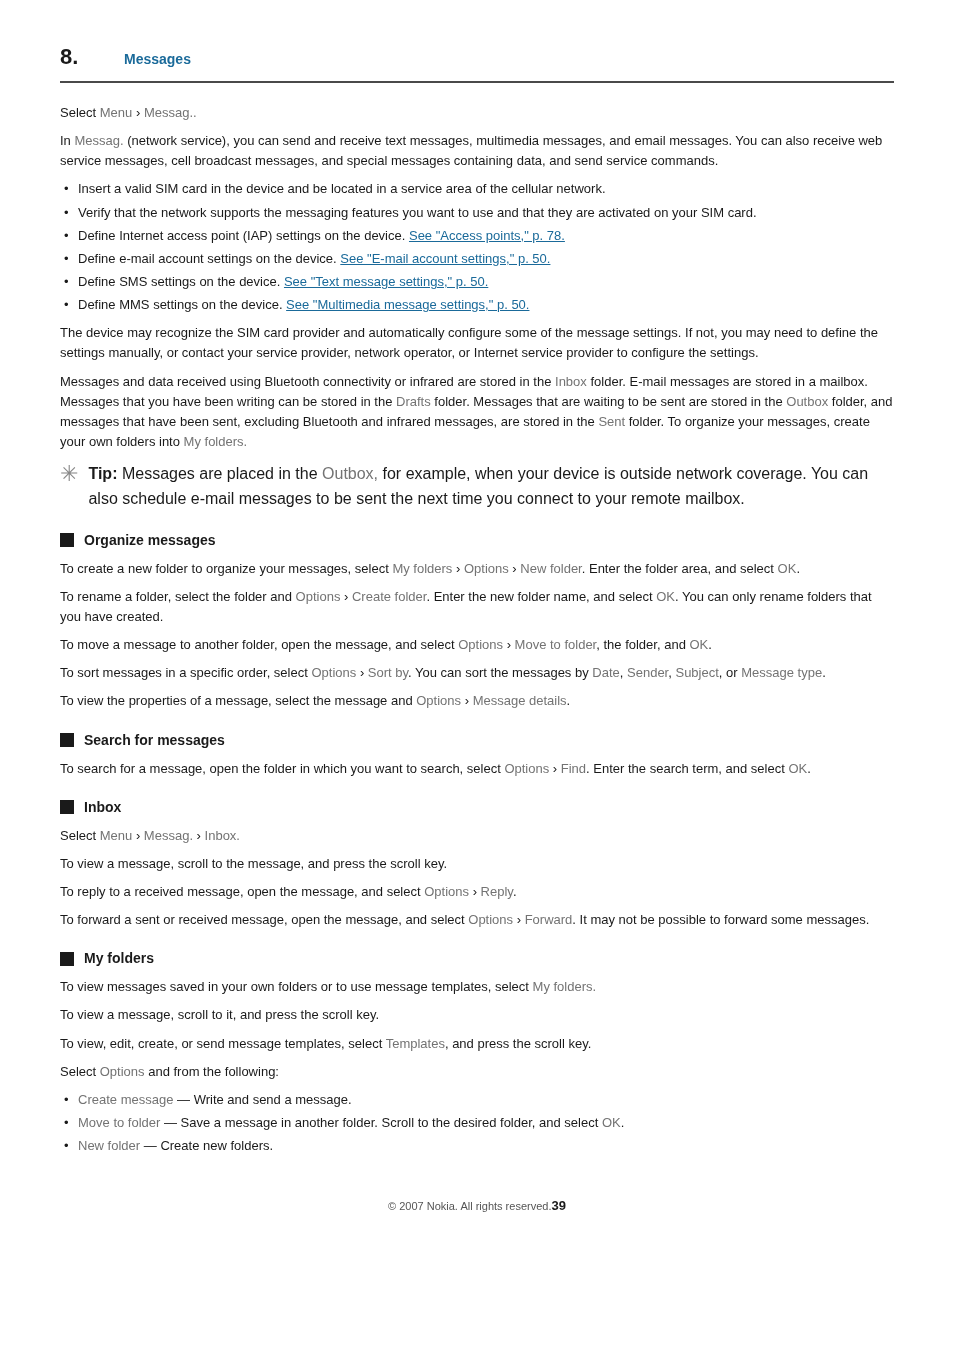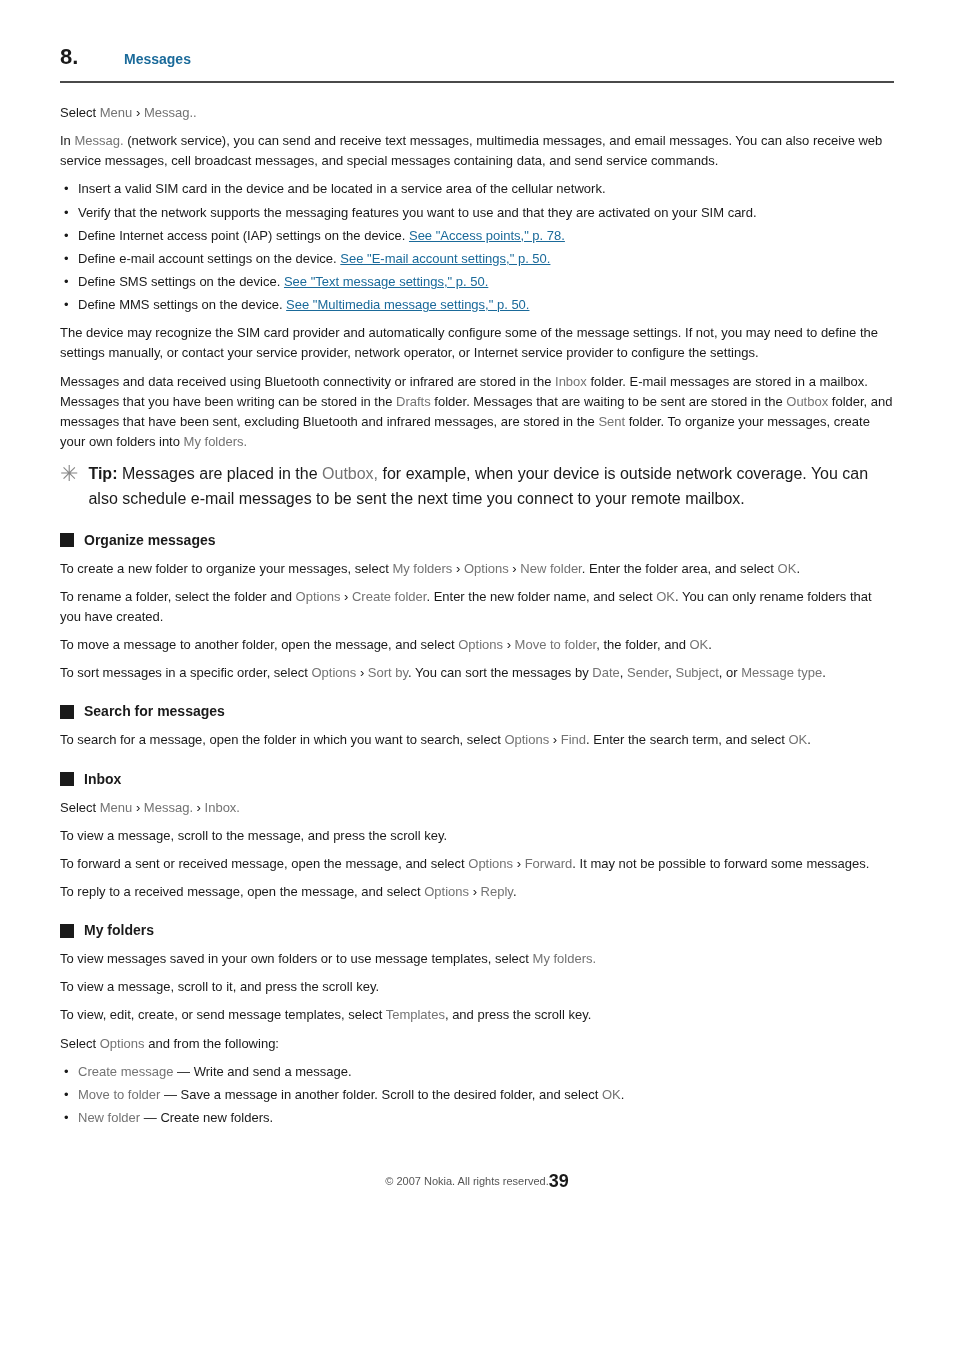--- a/index.html
+++ b/index.html
@@ -101,21 +101,21 @@
     }
     .page-footer {
       margin-top: 40px;
       display: flex;
       justify-content: center;
       align-items: center;
       font-size: 11px;
       color: #555;
     }
     .footer-page {
-      font-size: 18px;
+      font-size: 13px;
       font-weight: bold;
       color: #1a1a1a;
     }
   </style>
 </head>
 <body>
 
 <div>
 
   <div class="page-header">
@@ -180,20 +180,23 @@
   </p>
 
   <p>
     <span>To move a message to another folder, open the message, and select </span><span class="highlight">Options</span><span> › </span><span class="highlight">Move to folder</span><span>, the folder, and </span><span class="highlight">OK</span><span>.</span>
   </p>
 
   <p>
     <span>To sort messages in a specific order, select </span><span class="highlight">Options</span><span> › </span><span class="highlight">Sort by</span><span>. You can sort the messages by </span><span class="highlight">Date</span><span>, </span><span class="highlight">Sender</span><span>, </span><span class="highlight">Subject</span><span>, or </span><span class="highlight">Message type</span><span>.</span>
   </p>
 
+  <p>
+    <span>To view the properties of a message, select the message and </span><span class="highlight">Options</span><span> › </span><span class="highlight">Message details</span><span>.</span>
+  </p>
 
   <div class="section-header">
     <div class="section-square"></div>
     <span class="section-title">Search for messages</span>
   </div>
 
   <p>
     <span>To search for a message, open the folder in which you want to search, select </span><span class="highlight">Options</span><span> › </span><span class="highlight">Find</span><span>. Enter the search term, and select </span><span class="highlight">OK</span><span>.</span>
   </p>
 
@@ -204,25 +207,25 @@
 
   <p>
     <span>Select</span>
     <span> </span>
     <span class="highlight">Menu</span><span> › </span><span class="highlight">Messag.</span><span> › </span><span class="highlight">Inbox.</span>
   </p>
 
   <p>To view a message, scroll to the message, and press the scroll key.</p>
 
   <p>
+    <span>To reply to a received message, open the message, and select </span><span class="highlight">Options</span><span> › </span><span class="highlight">Reply</span><span>.</span>
+  </p>
+
+  <p>
     <span>To forward a sent or received message, open the message, and select </span><span class="highlight">Options</span><span> › </span><span class="highlight">Forward</span><span>. It may not be possible to forward some messages.</span>
-  </p>
-
-  <p>
-    <span>To reply to a received message, open the message, and select </span><span class="highlight">Options</span><span> › </span><span class="highlight">Reply</span><span>.</span>
   </p>
 
   <div class="section-header">
     <div class="section-square"></div>
     <span class="section-title">My folders</span>
   </div>
 
   <p>
     <span>To view messages saved in your own folders or to use message templates, select </span><span class="highlight">My folders.</span>
   </p>

